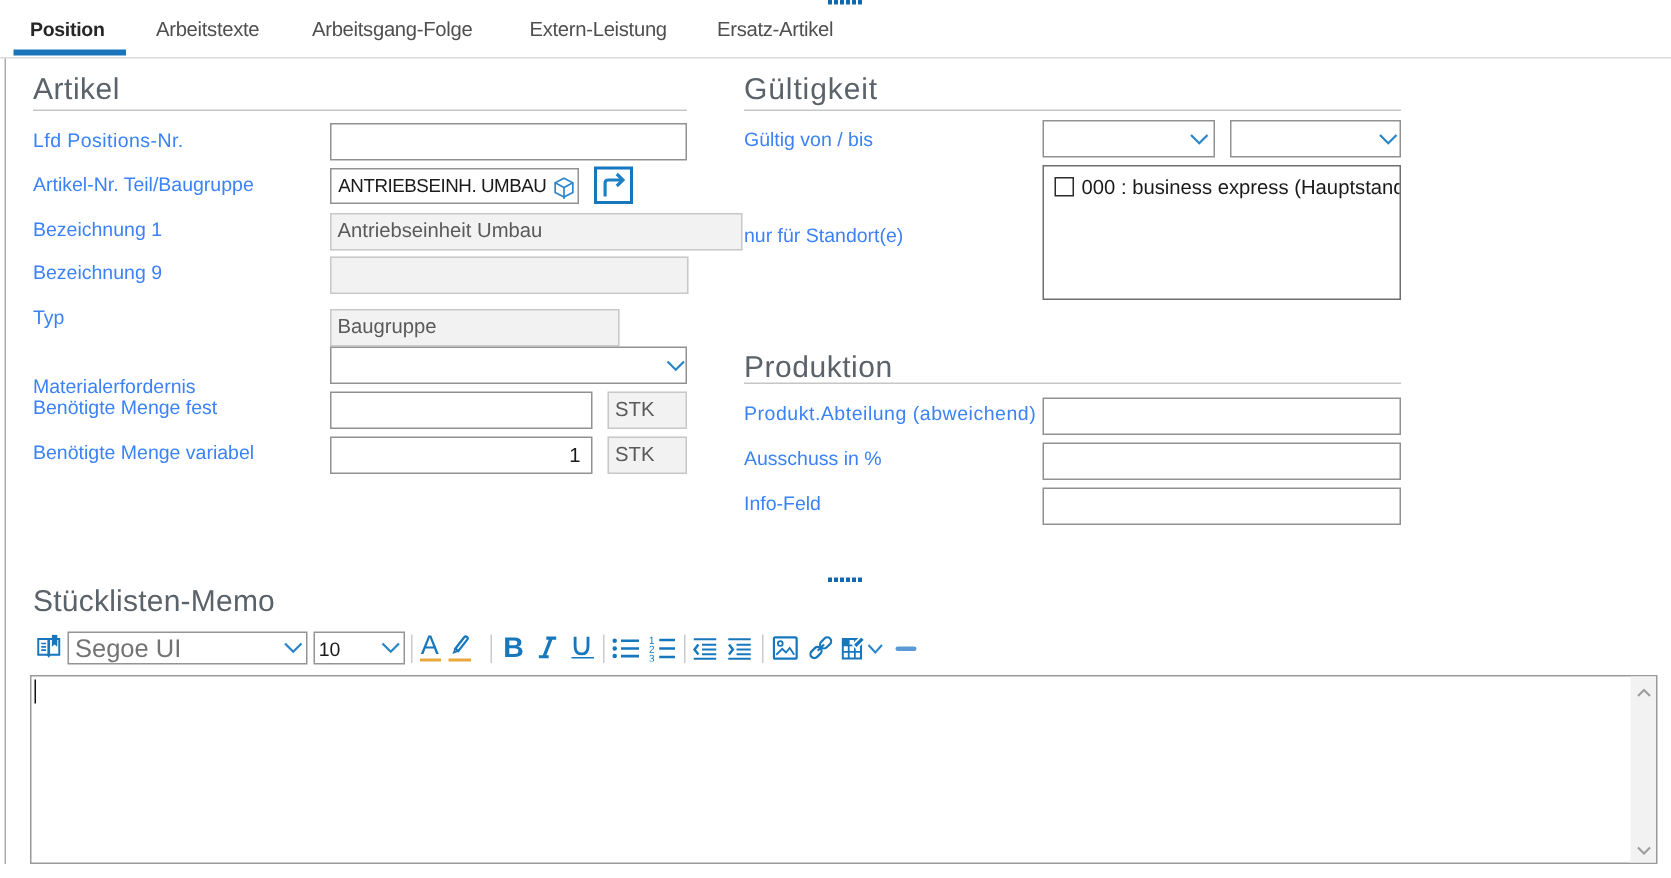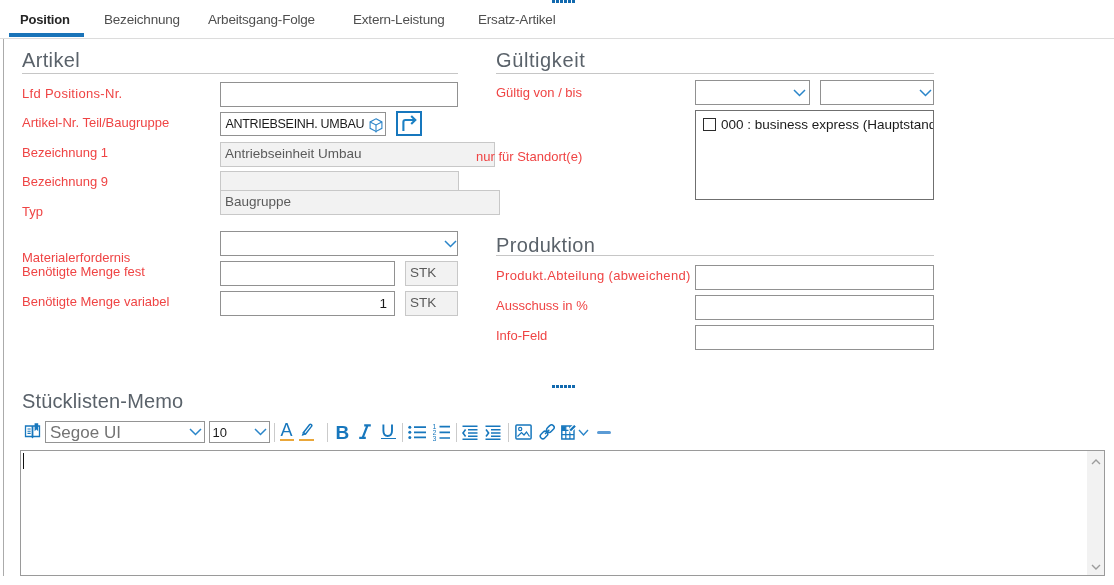--- a/index.html
+++ b/index.html
@@ -1,28 +1,28 @@
 <!DOCTYPE html>
 <html><head><meta charset="utf-8"><style>
 html,body{margin:0;padding:0}
 body{width:1114px;height:585px;background:#fff;font-family:"Liberation Sans",sans-serif;position:relative;overflow:hidden}
-.lbl{position:absolute;font-size:13px;line-height:15px;color:#ef4444;white-space:nowrap}
+.lbl{position:absolute;font-size:13px;line-height:15px;color:#3b82f6;white-space:nowrap}
 .hdr{position:absolute;font-size:20px;line-height:19px;font-weight:400;color:#5a626a;white-space:nowrap}
 .rule{position:absolute;height:1px;background:#c6c6c6}
 .inp{position:absolute;box-sizing:border-box;background:#fff;border:1px solid #919191}
 .dis{position:absolute;box-sizing:border-box;background:#f2f2f2;border:1px solid #c8c8c8;color:#5a5a5a;font-size:13.5px;line-height:22px;padding-left:4px;overflow:hidden;white-space:nowrap}
 .sep{position:absolute;width:1px;height:19px;top:423px;background:#cbcbcb}
 .tab{position:absolute;top:12px;font-size:13.5px;line-height:15px;color:#4f4f4f;letter-spacing:-0.2px;white-space:nowrap}
 .ico{position:absolute}
 </style></head><body>
 
 <div style="position:absolute;left:552px;top:0;width:23px;height:3px;background:repeating-linear-gradient(90deg,#1269ae 0 2.8px,transparent 2.8px 4px)"></div>
 
 <div class="tab" style="left:20px;color:#262626;font-weight:700;font-size:13px">Position</div>
-<div class="tab" style="left:104px">Bezeichnung</div>
+<div class="tab" style="left:104px">Arbeitstexte</div>
 <div class="tab" style="left:208px">Arbeitsgang-Folge</div>
 <div class="tab" style="left:353px">Extern-Leistung</div>
 <div class="tab" style="left:478px">Ersatz-Artikel</div>
 <div style="position:absolute;left:9px;top:33px;width:74.5px;height:3.5px;background:#1a74b9"></div>
 <div style="position:absolute;left:0;top:38px;width:1114px;height:1px;background:#dcdcdc"></div>
 <div style="position:absolute;left:3px;top:39px;width:1px;height:537px;background:#ababab"></div>
 
 <div class="hdr" style="left:22px;top:50.8px;letter-spacing:0.35px">Artikel</div>
 <div class="rule" style="left:22px;top:73px;width:436px"></div>
 <div class="lbl" style="left:22px;top:85.5px;letter-spacing:0.3px">Lfd Positions-Nr.</div>
@@ -40,42 +40,42 @@
     <path d="M1.1 3.9 L7 7 L12.9 3.9"></path>
     <path d="M7 7 L7 14.6"></path>
   </svg>
 <div style="position:absolute;left:396px;top:111px;width:26px;height:25px;box-sizing:border-box;border:2px solid #1777bd;background:#fff"></div>
 <svg class="ico" style="left:396px;top:111px" width="26" height="25" viewBox="0 0 26 25" fill="none" stroke="#1b80c4" stroke-width="2.1">
     <path d="M7.4 20 L7.4 11 Q7.4 9 9.4 9 L19 9"></path>
     <path d="M15.2 5 L19.3 9 L15.2 13"></path>
   </svg>
 <div class="dis" style="left:220px;top:142px;width:275px;height:25px">Antriebseinheit Umbau</div>
 <div class="dis" style="left:220px;top:171px;width:239px;height:25px"></div>
-<div class="dis" style="left:220px;top:190px;width:280px;height:25px">Baugruppe</div>
+<div class="dis" style="left:220px;top:206px;width:193px;height:25px">Baugruppe</div>
 <div class="inp" style="left:220px;top:231px;width:238px;height:25px"></div>
 <svg class="ico" style="left:443.5px;top:240px" width="13" height="8" viewBox="0 0 13 8" fill="none" stroke="#2a85c9" stroke-width="1.5">
     <path d="M1 1 L6.5 6.5 L12 1"></path>
   </svg>
 <div class="inp" style="left:220px;top:261px;width:175px;height:25px"></div>
 <div class="dis" style="left:405px;top:261px;width:53px;height:25px">STK</div>
 <div class="inp" style="left:220px;top:291px;width:175px;height:25px;font-size:13.5px;line-height:23px;color:#1a1a1a;text-align:right;padding-right:7px">1</div>
 <div class="dis" style="left:405px;top:291px;width:53px;height:25px">STK</div>
 
 <div class="hdr" style="left:496px;top:50.8px;letter-spacing:0.6px">Gültigkeit</div>
 <div class="rule" style="left:496px;top:73px;width:438px"></div>
 <div class="lbl" style="left:496px;top:84.5px">Gültig von / bis</div>
 <div class="inp" style="left:695px;top:80px;width:115px;height:25px"></div>
 <svg class="ico" style="left:793px;top:89px" width="13" height="8" viewBox="0 0 13 8" fill="none" stroke="#2a85c9" stroke-width="1.5">
     <path d="M1 1 L6.5 6.5 L12 1"></path>
   </svg>
 <div class="inp" style="left:820px;top:80px;width:114px;height:25px"></div>
 <svg class="ico" style="left:919px;top:89px" width="13" height="8" viewBox="0 0 13 8" fill="none" stroke="#2a85c9" stroke-width="1.5">
     <path d="M1 1 L6.5 6.5 L12 1"></path>
   </svg>
-<div class="lbl" style="left:476px;top:148.5px">nur für Standort(e)</div>
+<div class="lbl" style="left:496px;top:148.5px">nur für Standort(e)</div>
 <div style="position:absolute;left:695px;top:110px;width:239px;height:90px;box-sizing:border-box;border:1px solid #6f6f6f;background:#fff;overflow:hidden">
   <div style="position:absolute;left:6.5px;top:7px;width:13px;height:13px;box-sizing:border-box;border:1.5px solid #2b2b2b;background:#fff"></div>
   <div style="position:absolute;left:25px;top:6px;font-size:13.5px;color:#1a1a1a;white-space:nowrap">000 : business express (Hauptstandort)</div>
 </div>
 
 <div class="hdr" style="left:496px;top:236.3px;letter-spacing:0.35px">Produktion</div>
 <div class="rule" style="left:496px;top:255px;width:438px"></div>
 <div class="lbl" style="left:496px;top:268px;letter-spacing:0.35px">Produkt.Abteilung (abweichend)</div>
 <div class="lbl" style="left:496px;top:298px">Ausschuss in %</div>
 <div class="lbl" style="left:496px;top:328px">Info-Feld</div>

